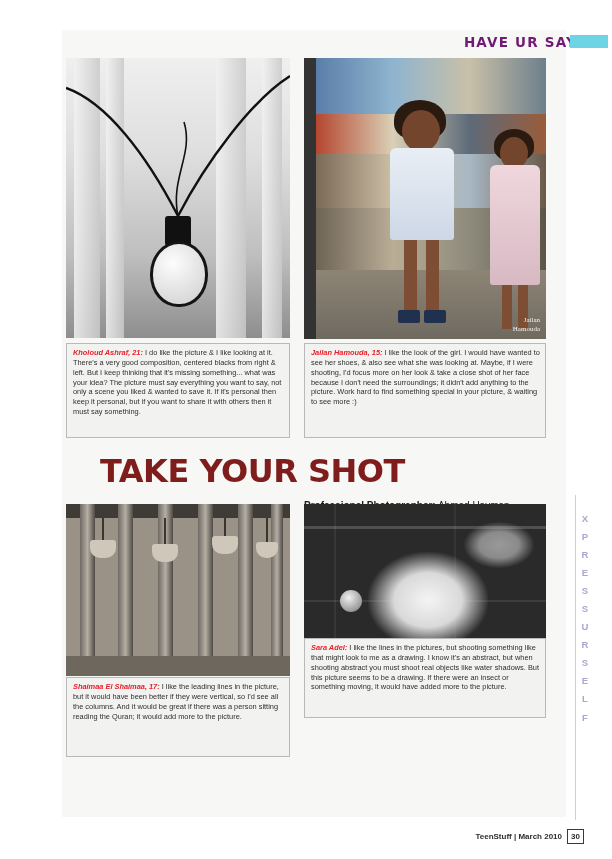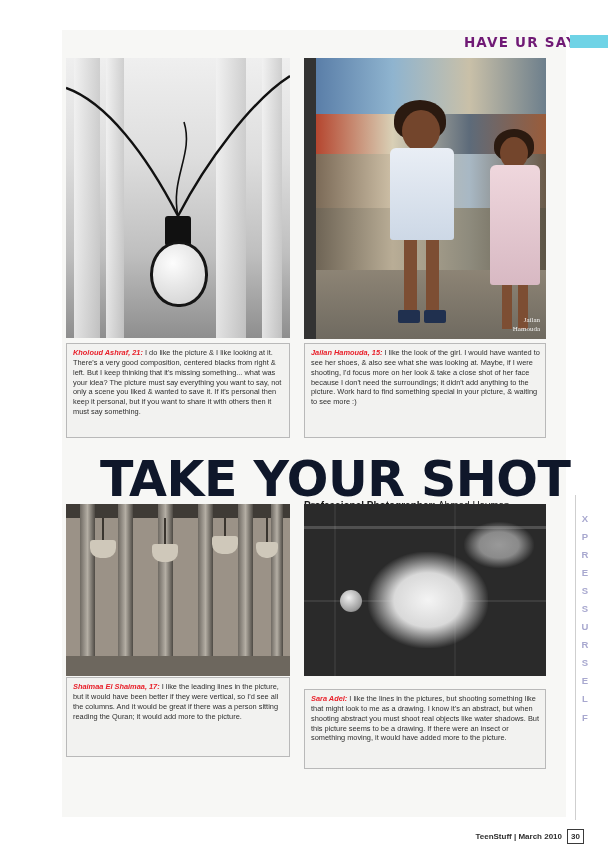--- a/index.html
+++ b/index.html
@@ -157,43 +157,43 @@
     color: #2e2e2e;
   }
   .caption .who {
     color: #e8202a;
     font-weight: bold;
     font-style: italic;
   }
   .c1 { left: 66px; top: 343px; width: 224px; height: 95px; }
   .c2 { left: 304px; top: 343px; width: 242px; height: 95px; }
   .c3 { left: 66px; top: 677px; width: 224px; height: 80px; }
-  .c4 { left: 304px; top: 689px; width: 242px; height: 80px; }
+  .c4 { left: 304px; top: 638px; width: 242px; height: 80px; }
 
   
   .pro-line {
     position: absolute;
     left: 304px; top: 464px; width: 250px;
     font-size: 10px; color: #1b1b1b;
     text-align: left;
     white-space: nowrap;
     margin-top: 36px;
   }
   .pro-line b { font-weight: bold; }
 
   
   .headline {
     position: absolute;
     left: 100px; top: 455px;
     width: 460px;
     font-family: "DejaVu Sans", sans-serif;
     font-weight: bold;
-    font-size: 49px;
+    font-size: 32px;
     letter-spacing: -0.5px;
-    color: #0f172a;
+    color: #7f1d1d;
     line-height: 1;
     white-space: nowrap;
   }
 
   
   .vertical-strip {
     position: absolute;
     right: 18px; top: 510px;
     width: 18px; height: 300px;
     color: #a8a8cf;

